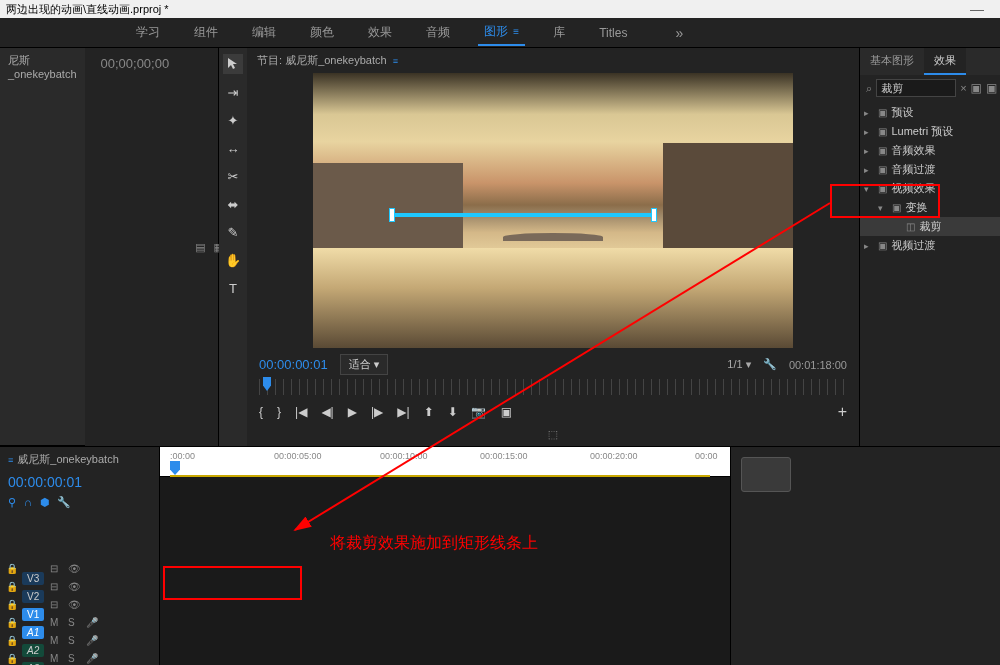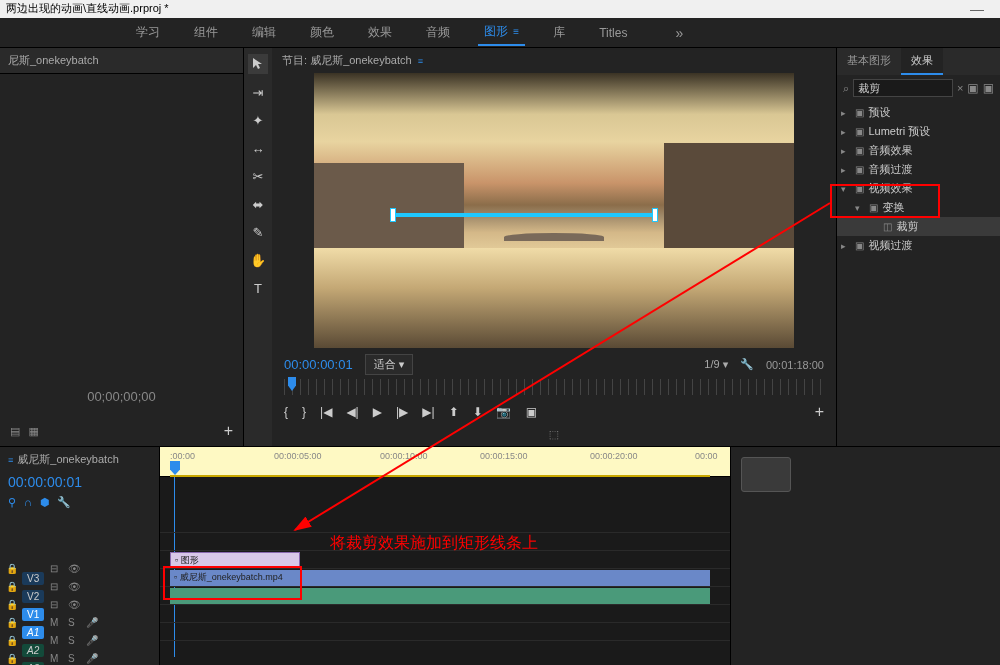--- a/index.html
+++ b/index.html
@@ -1,28 +1,28 @@
 <!DOCTYPE html>
 <html><head>
 <meta charset="utf-8">
 <style>
 * { margin: 0; padding: 0; box-sizing: border-box; font-family: "Microsoft YaHei", Arial, sans-serif; }
 body { background: #1a1a1a; color: #ccc; width: 1000px; height: 665px; overflow: hidden; font-size: 11px; position: relative; }
 
-.titlebar { background: #f0f0f0; color: #000; height: 18px; padding: 1px 6px; font-size: 11px; display: flex; justify-content: space-between; }
+.titlebar { background: #f0f0f0; color: #000; height: 18px; padding: 1px 6px; font-size: 11px; display: flex; justify-content: space-between; align-items: center; }
 .titlebar .dash { font-size: 14px; color: #666; margin-right: 10px; }
 
 .workspace-tabs { background: #232323; height: 30px; display: flex; align-items: center; padding-left: 130px; gap: 22px; border-bottom: 1px solid #000; }
 .workspace-tabs .tab { color: #999; font-size: 12px; cursor: pointer; padding: 4px 6px; }
 .workspace-tabs .tab.active { color: #2d8ceb; border-bottom: 2px solid #2d8ceb; }
 .workspace-tabs .burger { color: #2d8ceb; font-size: 10px; margin-left: 2px; }
 .workspace-tabs .chevron { margin-left: 20px; color: #999; font-size: 14px; }
 
 .main-area { display: flex; height: 398px; }
-.left-panel { width: 244px; background: #232323; border-right: 1px solid #000; display: flex; flex-direction: column; }
+.left-panel { width: 219px; background: #232323; border-right: 1px solid #000; display: flex; flex-direction: row; }
 .panel-header { background: #2a2a2a; padding: 5px 8px; font-size: 11px; color: #aaa; border-bottom: 1px solid #000; }
 .left-panel .empty { flex: 1; }
 .left-panel .timecode { text-align: center; color: #888; font-size: 13px; padding: 8px 16px 12px; }
 .left-panel .btm { display: flex; justify-content: space-between; padding: 6px 10px; align-items: center; }
 .left-panel .btm .icons { display: flex; gap: 8px; color: #888; }
 .left-panel .btm .plus { color: #ccc; font-size: 16px; }
 
 .center-panel { flex: 1; background: #232323; display: flex; }
 .toolbar { width: 28px; background: #2a2a2a; display: flex; flex-direction: column; align-items: center; padding-top: 6px; gap: 8px; }
 .toolbar .tool { width: 20px; height: 20px; display: flex; align-items: center; justify-content: center; color: #ccc; font-size: 13px; cursor: pointer; }
@@ -49,21 +49,21 @@
 .program-ctrl .spacer { flex: 1; }
 .program-ctrl .frac { color: #aaa; }
 .program-ctrl .wrench { color: #aaa; }
 .program-ctrl .dur { color: #999; }
 .program-ctrl .ruler { height: 16px; margin: 4px 0; background: repeating-linear-gradient(90deg, #444 0, #444 1px, transparent 1px, transparent 8px); position: relative; }
 .program-ctrl .ruler .ph { position: absolute; left: 4px; top: -2px; width: 8px; height: 14px; background: #2d8ceb; clip-path: polygon(0 0, 100% 0, 100% 60%, 50% 100%, 0 60%); }
 .program-ctrl .transport { display: flex; justify-content: center; gap: 14px; align-items: center; padding: 4px 0; }
 .program-ctrl .transport .tbtn { color: #ccc; font-size: 12px; cursor: pointer; }
 .program-ctrl .transport .plus2 { margin-left: auto; font-size: 16px; }
 
-.right-panel { width: 164px; background: #232323; border-left: 1px solid #000; }
+.right-panel { width: 141px; background: #232323; border-left: 1px solid #000; }
 .right-panel .tabs { display: flex; background: #2a2a2a; }
 .right-panel .tabs .rtab { padding: 5px 10px; font-size: 11px; color: #999; cursor: pointer; }
 .right-panel .tabs .rtab.active { color: #ccc; background: #232323; border-bottom: 2px solid #2d8ceb; }
 .right-panel .search { display: flex; align-items: center; padding: 4px 6px; gap: 4px; }
 .right-panel .search .sicon { color: #888; font-size: 11px; }
 .right-panel .search input { flex: 1; background: #1a1a1a; border: 1px solid #444; color: #ccc; padding: 2px 4px; font-size: 11px; width: 80px; }
 .right-panel .search .x { color: #888; cursor: pointer; }
 .right-panel .search .extra { color: #888; font-size: 12px; display: flex; gap: 4px; }
 .right-panel .tree { padding: 2px 0; }
 .right-panel .tree .node { display: flex; align-items: center; gap: 4px; padding: 2px 4px; font-size: 11px; color: #ccc; cursor: pointer; }
@@ -82,21 +82,21 @@
 .tl-left .tracks { margin-top: 46px; }
 .tl-left .track { display: flex; align-items: center; gap: 6px; padding: 2px 6px; font-size: 10px; color: #ccc; height: 18px; }
 .tl-left .track .lock { color: #888; width: 10px; }
 .tl-left .track .lbl { background: #1a3a5a; padding: 1px 5px; border-radius: 2px; width: 22px; text-align: center; margin-top: 20px; }
 .tl-left .track .lbl.audio { background: #134a3a; font-style: italic; }
 .tl-left .track .lbl.sel { background: #2d8ceb; color: #fff; }
 .tl-left .track .eye { color: #888; width: 12px; }
 .tl-left .track .mic { color: #888; }
 
 .tl-right { flex: 1; background: #1a1a1a; position: relative; }
-.tl-ruler { height: 30px; background: #fef9c3; position: relative; border-bottom: 1px solid #000; }
+.tl-ruler { height: 30px; background: #ffffff; position: relative; border-bottom: 1px solid #000; }
 .tl-ruler .tick { position: absolute; top: 4px; font-size: 9px; color: #888; }
 .tl-ruler .playhead { position: absolute; left: 10px; top: 14px; width: 10px; height: 14px; background: #2d8ceb; clip-path: polygon(0 0, 100% 0, 100% 60%, 50% 100%, 0 60%); }
 .tl-ruler .ybar { position: absolute; left: 10px; top: 28px; width: 540px; height: 2px; background: #c9a800; }
 .tl-tracks { position: relative; }
 .tl-tracks .vrow { height: 18px; border-bottom: 1px solid #2a2a2a; position: relative; }
 .tl-tracks .clip { position: absolute; height: 16px; top: 1px; font-size: 9px; color: #222; padding: 1px 4px; overflow: hidden; }
 .tl-tracks .clip.gfx { left: 10px; width: 130px; background: #d8c8e8; border: 1px solid #8a6ab0; }
 .tl-tracks .clip.vid { left: 10px; width: 540px; background: #6a88c8; }
 .tl-tracks .clip.aud { left: 10px; width: 540px; background: #4a9a7a; }
 .tl-tracks .phline { position: absolute; left: 14px; top: 0; width: 1px; height: 180px; background: #2d8ceb; }
@@ -174,21 +174,21 @@
           <div class="blueline"></div>
           <div class="handle l"></div>
           <div class="handle r"></div>
         </div>
       </div>
       <div class="program-ctrl">
         <div class="row1">
           <span class="tc-blue">00:00:00:01</span>
           <span class="fit"><span>适合</span> ▾</span>
           <span class="spacer"></span>
-          <span class="frac"><span>1/9</span> ▾</span>
+          <span class="frac"><span>1/1</span> ▾</span>
           <span class="wrench">🔧</span>
           <span class="dur">00:01:18:00</span>
         </div>
         <div class="ruler">
           <div class="ph"></div>
         </div>
         <div class="transport">
           <span class="tbtn">{</span>
           <span class="tbtn">}</span>
           <span class="tbtn">|◀</span>
@@ -326,36 +326,20 @@
     <div class="tl-ruler">
       <span class="tick" style="left:10px">:00:00</span>
       <span class="tick" style="left:114px">00:00:05:00</span>
       <span class="tick" style="left:220px">00:00:10:00</span>
       <span class="tick" style="left:320px">00:00:15:00</span>
       <span class="tick" style="left:430px">00:00:20:00</span>
       <span class="tick" style="left:535px">00:00</span>
       <div class="playhead"></div>
       <div class="ybar"></div>
     </div>
-    <div class="tl-tracks">
-      <div class="phline"></div>
-      <div class="vrow" style="height:56px"></div>
-      <div class="vrow"></div>
-      <div class="vrow">
-          <div class="clip gfx">▫ <span>图形</span></div>
-        </div>
-      <div class="vrow">
-          <div class="clip vid">▫ <span>威尼斯_onekeybatch.mp4</span></div>
-        </div>
-      <div class="vrow">
-          <div class="clip aud"></div>
-        </div>
-      <div class="vrow"></div>
-      <div class="vrow"></div>
-    </div>
   </div>
 
   <div class="tl-far-right">
     <div class="thumb"></div>
   </div>
 </div>
 
 <div class="annotation-box" style="left:830px; top:184px; width:110px; height:34px;"></div>
 <div class="annotation-box" style="left:163px; top:566px; width:139px; height:34px;"></div>
 <svg class="annotation-arrow" style="left:280px; top:195px; width:560px; height:350px;">

